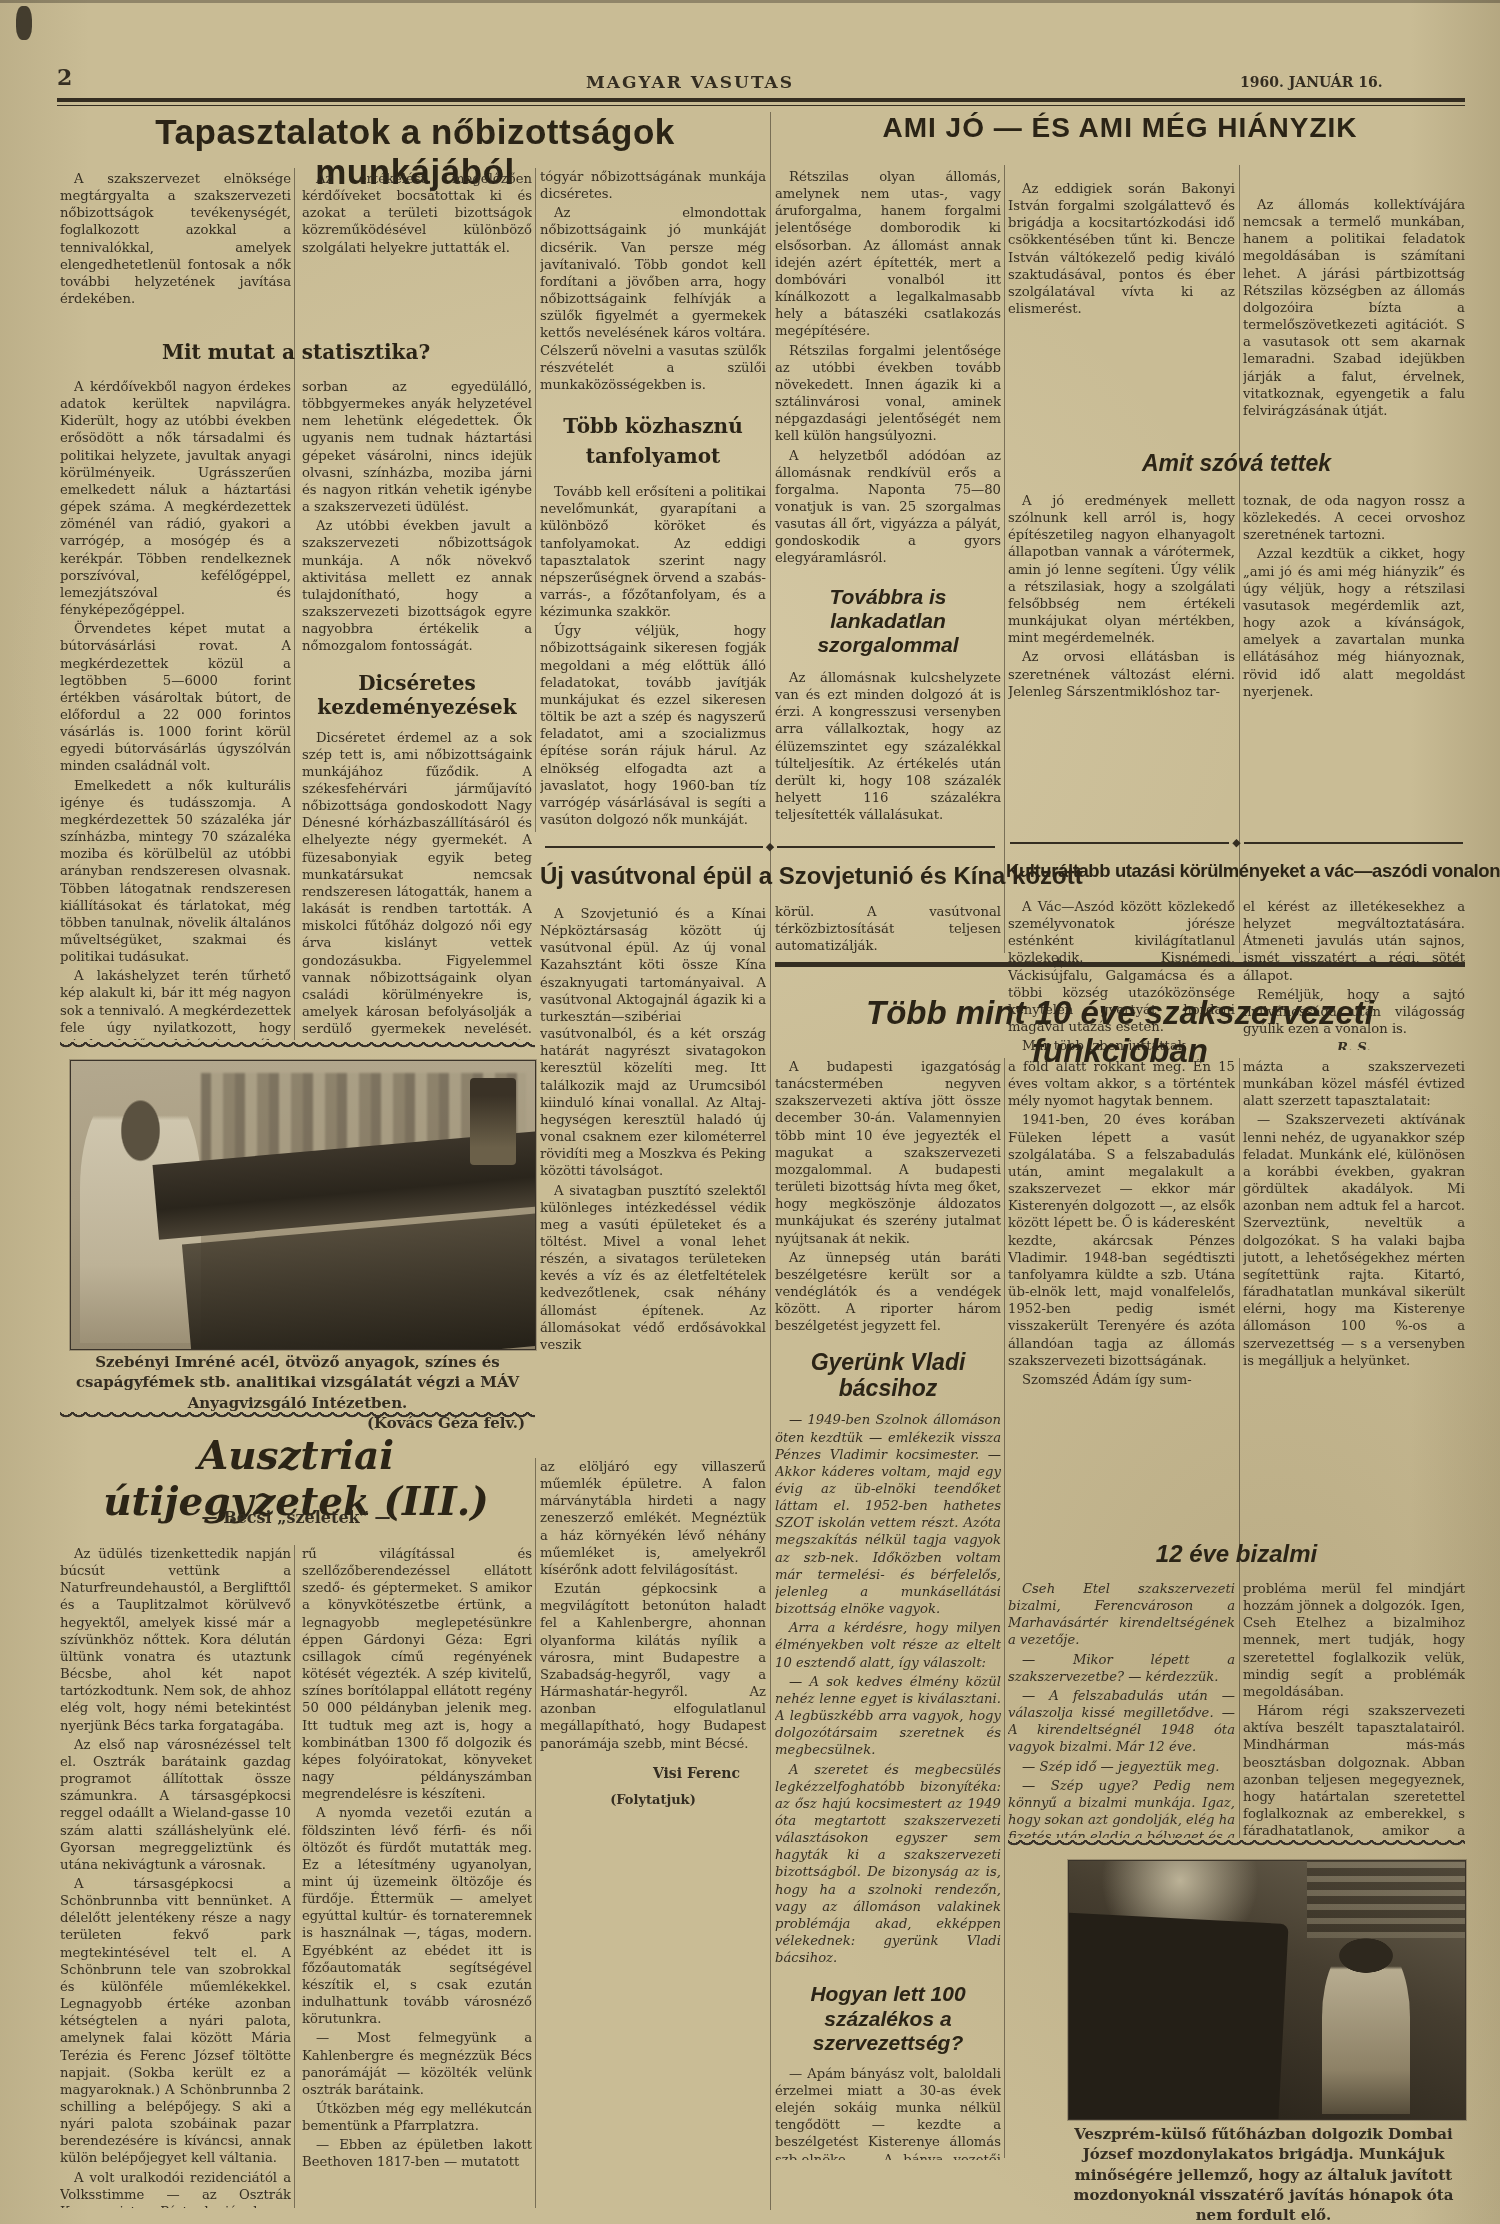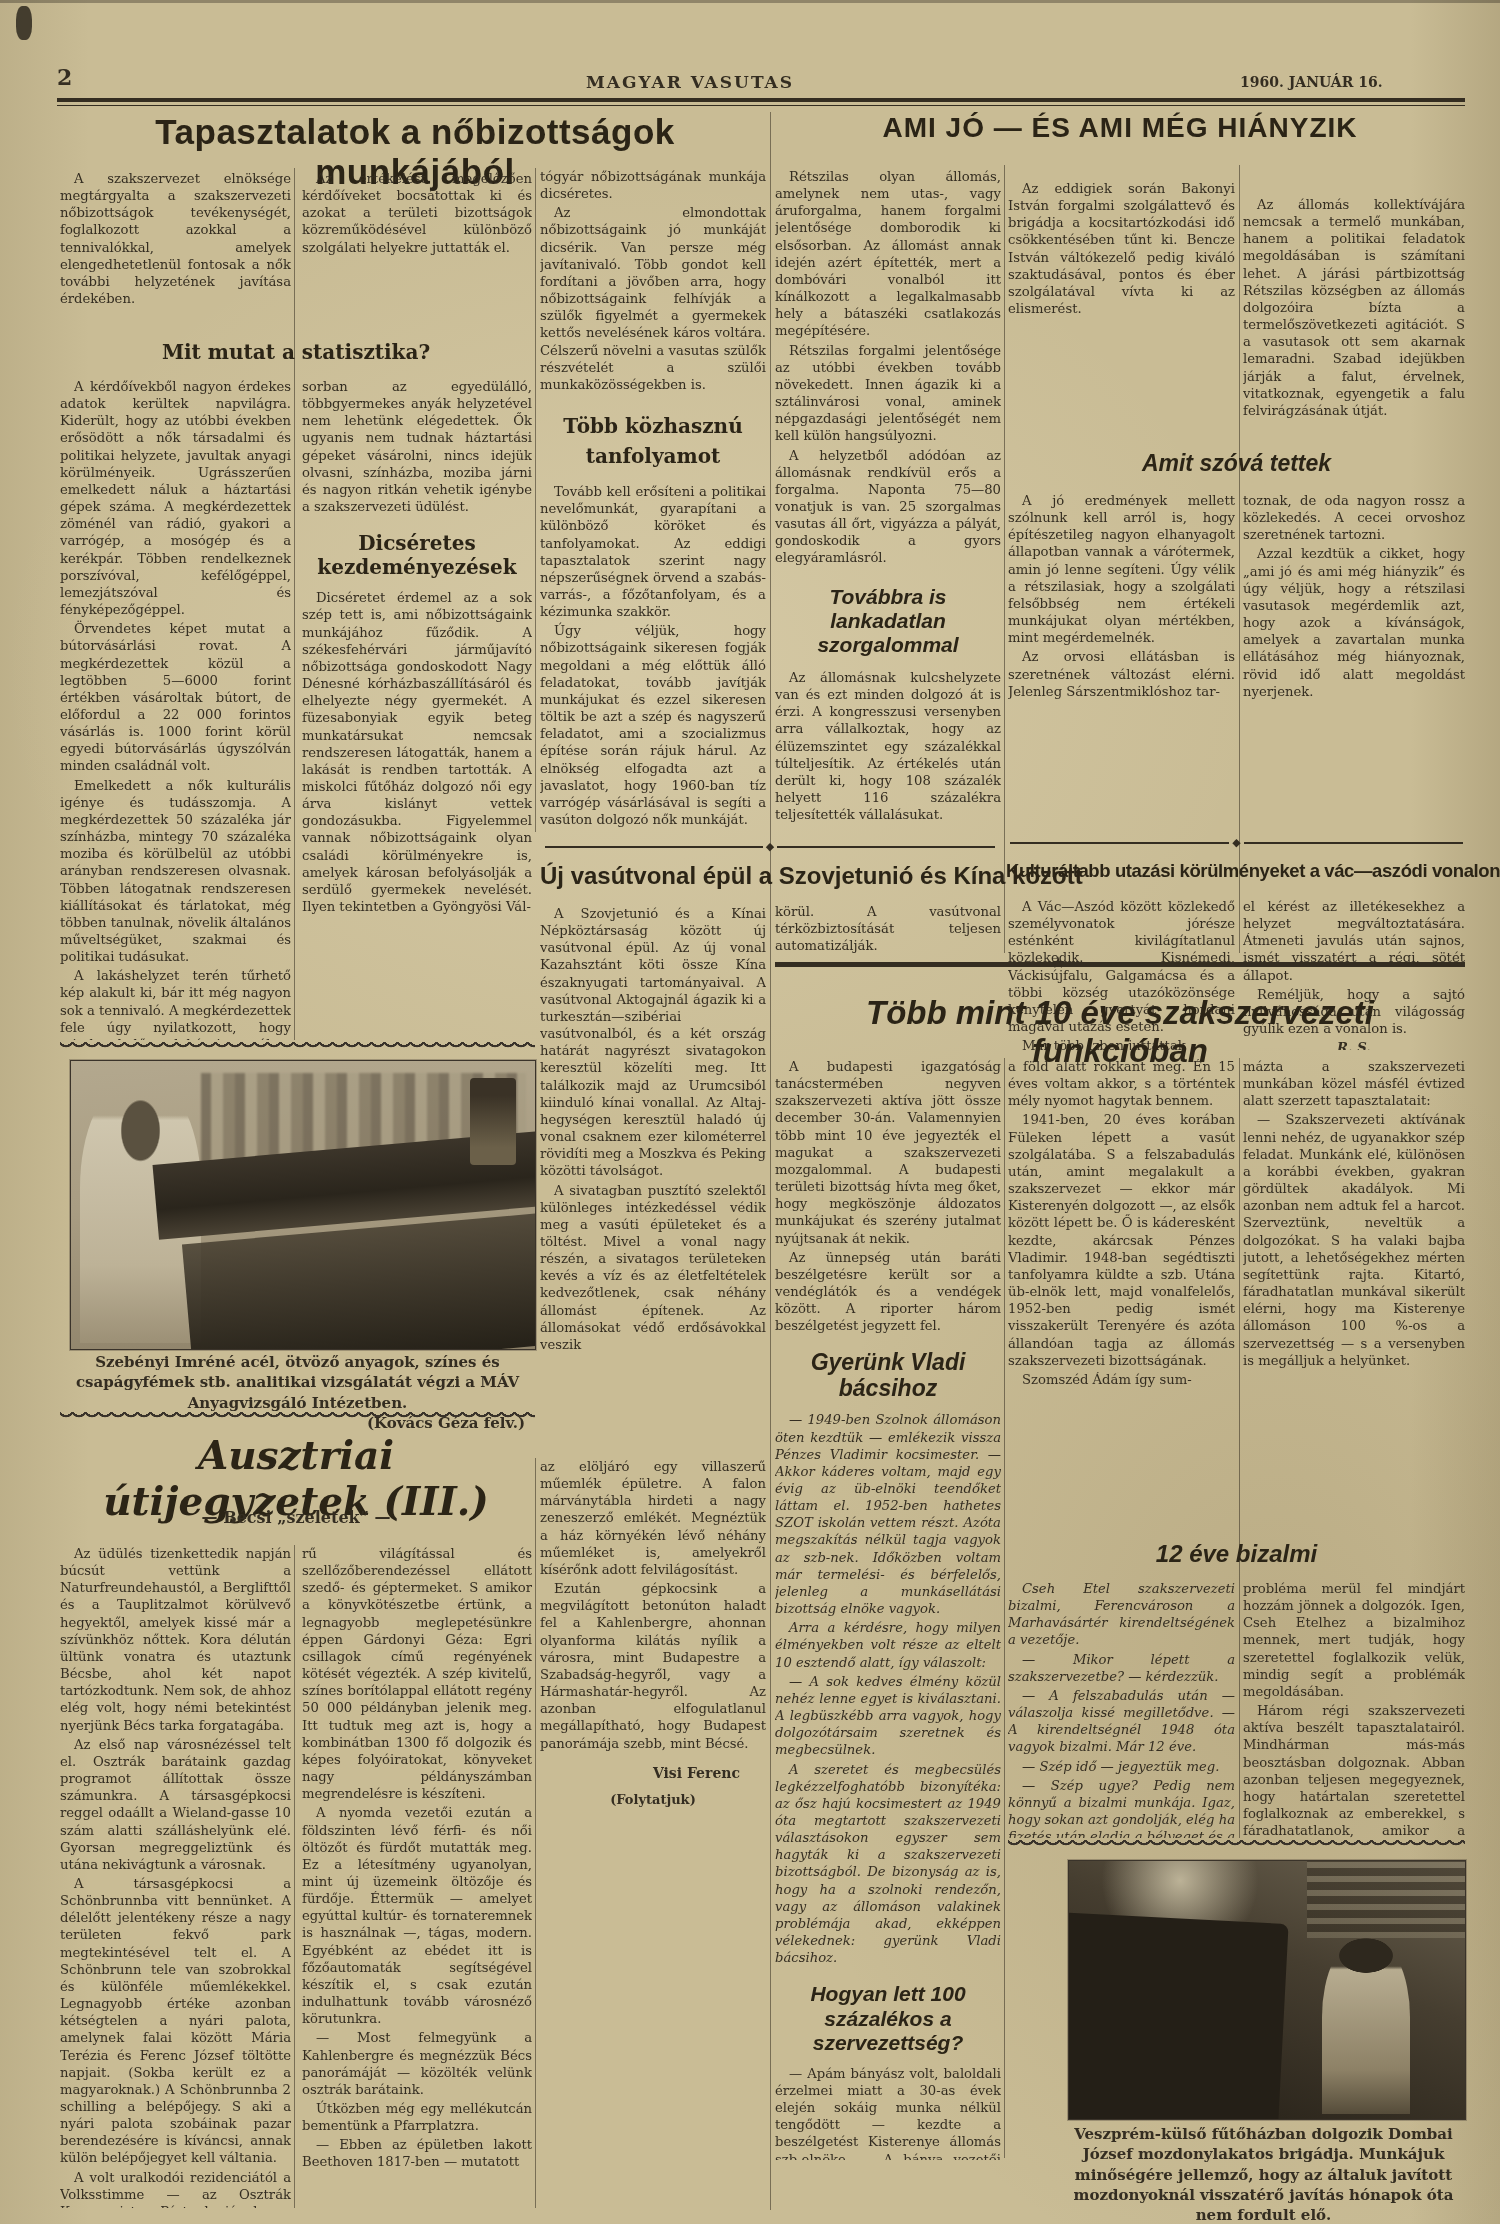--- a/index.html
+++ b/index.html
@@ -109,20 +109,21 @@
   <div class="abs body" style="left:60px;top:378px;width:231px;height:662px">
       <p>A kérdőívekből nagyon érdekes adatok kerültek napvilágra. Kiderült, hogy az utóbbi években erősödött a nők társadalmi és politikai helyzete, javultak anyagi körülményeik. Ugrásszerűen emelkedett náluk a háztartási gépek száma. A megkérdezettek zöménél van rádió, gyakori a varrógép, a mosógép és a kerékpár. Többen rendelkeznek porszívóval, kefélőgéppel, lemezjátszóval és fényképezőgéppel.</p>
       <p>Örvendetes képet mutat a bútorvásárlási rovat. A megkérdezettek közül a legtöbben 5—6000 forint értékben vásároltak bútort, de előfordul a 22 000 forintos vásárlás is. 1000 forint körül egyedi bútorvásárlás úgyszólván minden családnál volt.</p>
       <p>Emelkedett a nők kulturális igénye és tudásszomja. A megkérdezettek 50 százaléka jár színházba, mintegy 70 százaléka moziba és körülbelül az utóbbi arányban rendszeresen olvasnak. Többen látogatnak rendszeresen kiállításokat és tárlatokat, még többen tanulnak, növelik általános műveltségüket, szakmai és politikai tudásukat.</p>
       <p>A lakáshelyzet terén tűrhető kép alakult ki, bár itt még nagyon sok a tennivaló. A megkérdezettek fele úgy nyilatkozott, hogy mindenekelőtt lakásviszonyában szeretne javulást elérni.</p>
     </div>
 
   <div class="abs" style="left:302px;top:378px;width:230px;height:662px;overflow:hidden">
     <div class="body cont">
         <p>sorban az egyedülálló, többgyermekes anyák helyzetével nem lehetünk elégedettek. Ők ugyanis nem tudnak háztartási gépeket vásárolni, nincs idejük olvasni, színházba, moziba járni és nagyon ritkán vehetik igénybe a szakszervezeti üdülést.</p>
+        <p>Az utóbbi években javult a szakszervezeti nőbizottságok munkája. A nők növekvő aktivitása mellett ez annak tulajdonítható, hogy a szakszervezeti bizottságok egyre nagyobbra értékelik a nőmozgalom fontosságát.</p>
       </div>
     <h3 class="sub-serif" style="margin:14px 0 10px">Dicséretes kezdeményezések</h3>
     <div class="body">
         <p>Dicséretet érdemel az a sok szép tett is, ami nőbizottságaink munkájához fűződik. A székesfehérvári járműjavító nőbizottsága gondoskodott Nagy Dénesné kórházbaszállításáról és elhelyezte négy gyermekét. A füzesabonyiak egyik beteg munkatársukat nemcsak rendszeresen látogatták, hanem a lakását is rendben tartották. A miskolci fűtőház dolgozó női egy árva kislányt vettek gondozásukba. Figyelemmel vannak nőbizottságaink olyan családi körülményekre is, amelyek károsan befolyásolják a serdülő gyermekek nevelését. Ilyen tekintetben a Gyöngyösi Vál-</p>
       </div>
   </div>
 
   <div class="abs" style="left:540px;top:168px;width:226px;height:664px;overflow:hidden">
     <div class="body cont">
         <p>tógyár nőbizottságának munkája dicséretes.</p>
@@ -175,21 +176,21 @@
   </div>
 
   <div class="taper" style="left:545px;top:842px;width:450px">
     <div class="line"></div>
       <div class="orn">◆</div>
       <div class="line"></div>
   </div>
   <h2 class="abs sans center" style="left:540px;top:862px;width:470px;font-size:24px;white-space:nowrap">Új vasútvonal épül a Szovjetunió és Kína között</h2>
   <div class="abs body" style="left:540px;top:905px;width:226px;height:540px">
       <p>A Szovjetunió és a Kínai Népköztársaság között új vasútvonal épül. Az új vonal Kazahsztánt köti össze Kína északnyugati tartományaival. A vasútvonal Aktogajnál ágazik ki a turkesztán—szibériai vasútvonalból, és a két ország határát nagyrészt sivatagokon keresztül közelíti meg. Itt találkozik majd az Urumcsiból kiinduló kínai vonallal. Az Altaj-hegységen keresztül haladó új vonal csaknem ezer kilométerrel rövidíti meg a Moszkva és Peking közötti távolságot.</p>
-      <p>A sivatagban pusztító szelektől különleges intézkedéssel védik meg a vasúti épületeket és a töltést. Mivel a vonal nagy részén, a sivatagos területeken kevés a víz és az életfeltételek kedvezőtlenek, csak néhány állomást építenek. Az állomásokat védő erdősávokkal veszik</p>
+      <p>A sivatagban pusztító szelektől különleges intézkedéssel védik meg a vasúti épületeket és a töltést. Mivel a vonal lehet részén, a sivatagos területeken kevés a víz és az életfeltételek kedvezőtlenek, csak néhány állomást építenek. Az állomásokat védő erdősávokkal veszik</p>
     </div>
   <div class="abs body cont" style="left:775px;top:903px;width:226px;height:56px">
       <p>körül. A vasútvonal térközbiztosítását teljesen automatizálják.</p>
     </div>
 
   <h2 class="abs sans center" style="left:775px;top:112px;width:690px;font-size:28px;letter-spacing:1px">AMI JÓ — ÉS AMI MÉG HIÁNYZIK</h2>
 
   <div class="abs" style="left:775px;top:168px;width:226px;height:664px;overflow:hidden">
     <div class="body">
         <p>Rétszilas olyan állomás, amelynek nem utas-, vagy áruforgalma, hanem forgalmi jelentősége domborodik ki elsősorban. Az állomást annak idején azért építették, mert a dombóvári vonalból itt kínálkozott a legalkalmasabb hely a bátaszéki csatlakozás megépítésére.</p>

